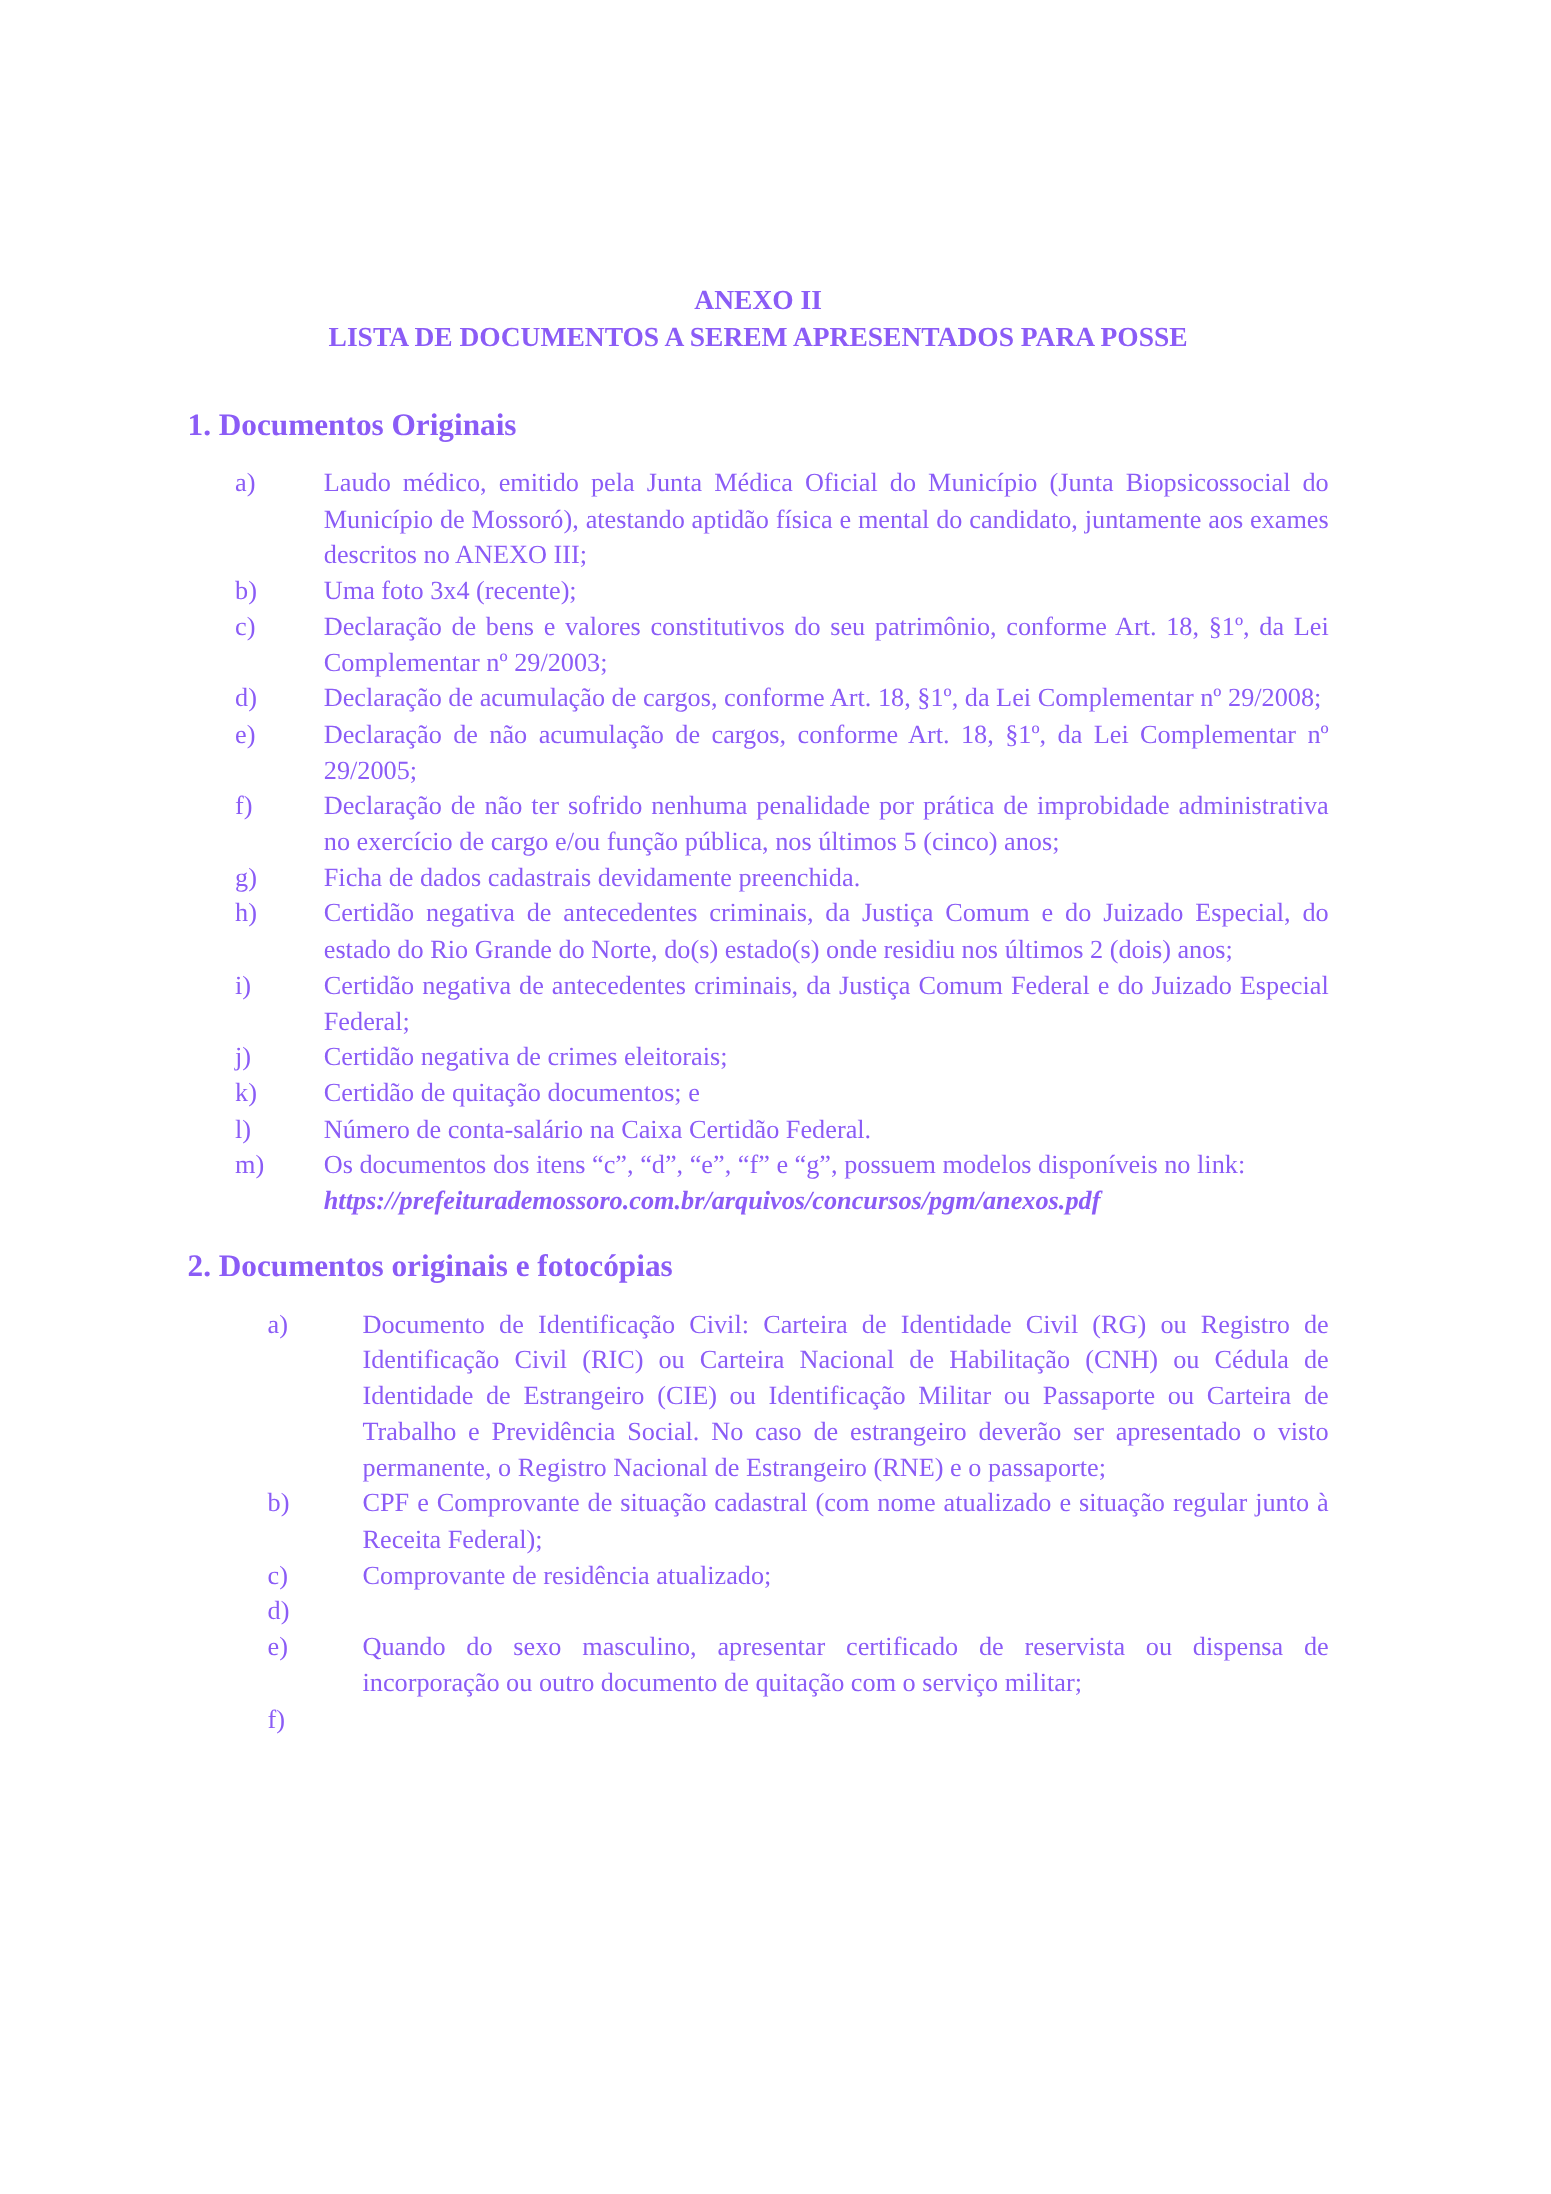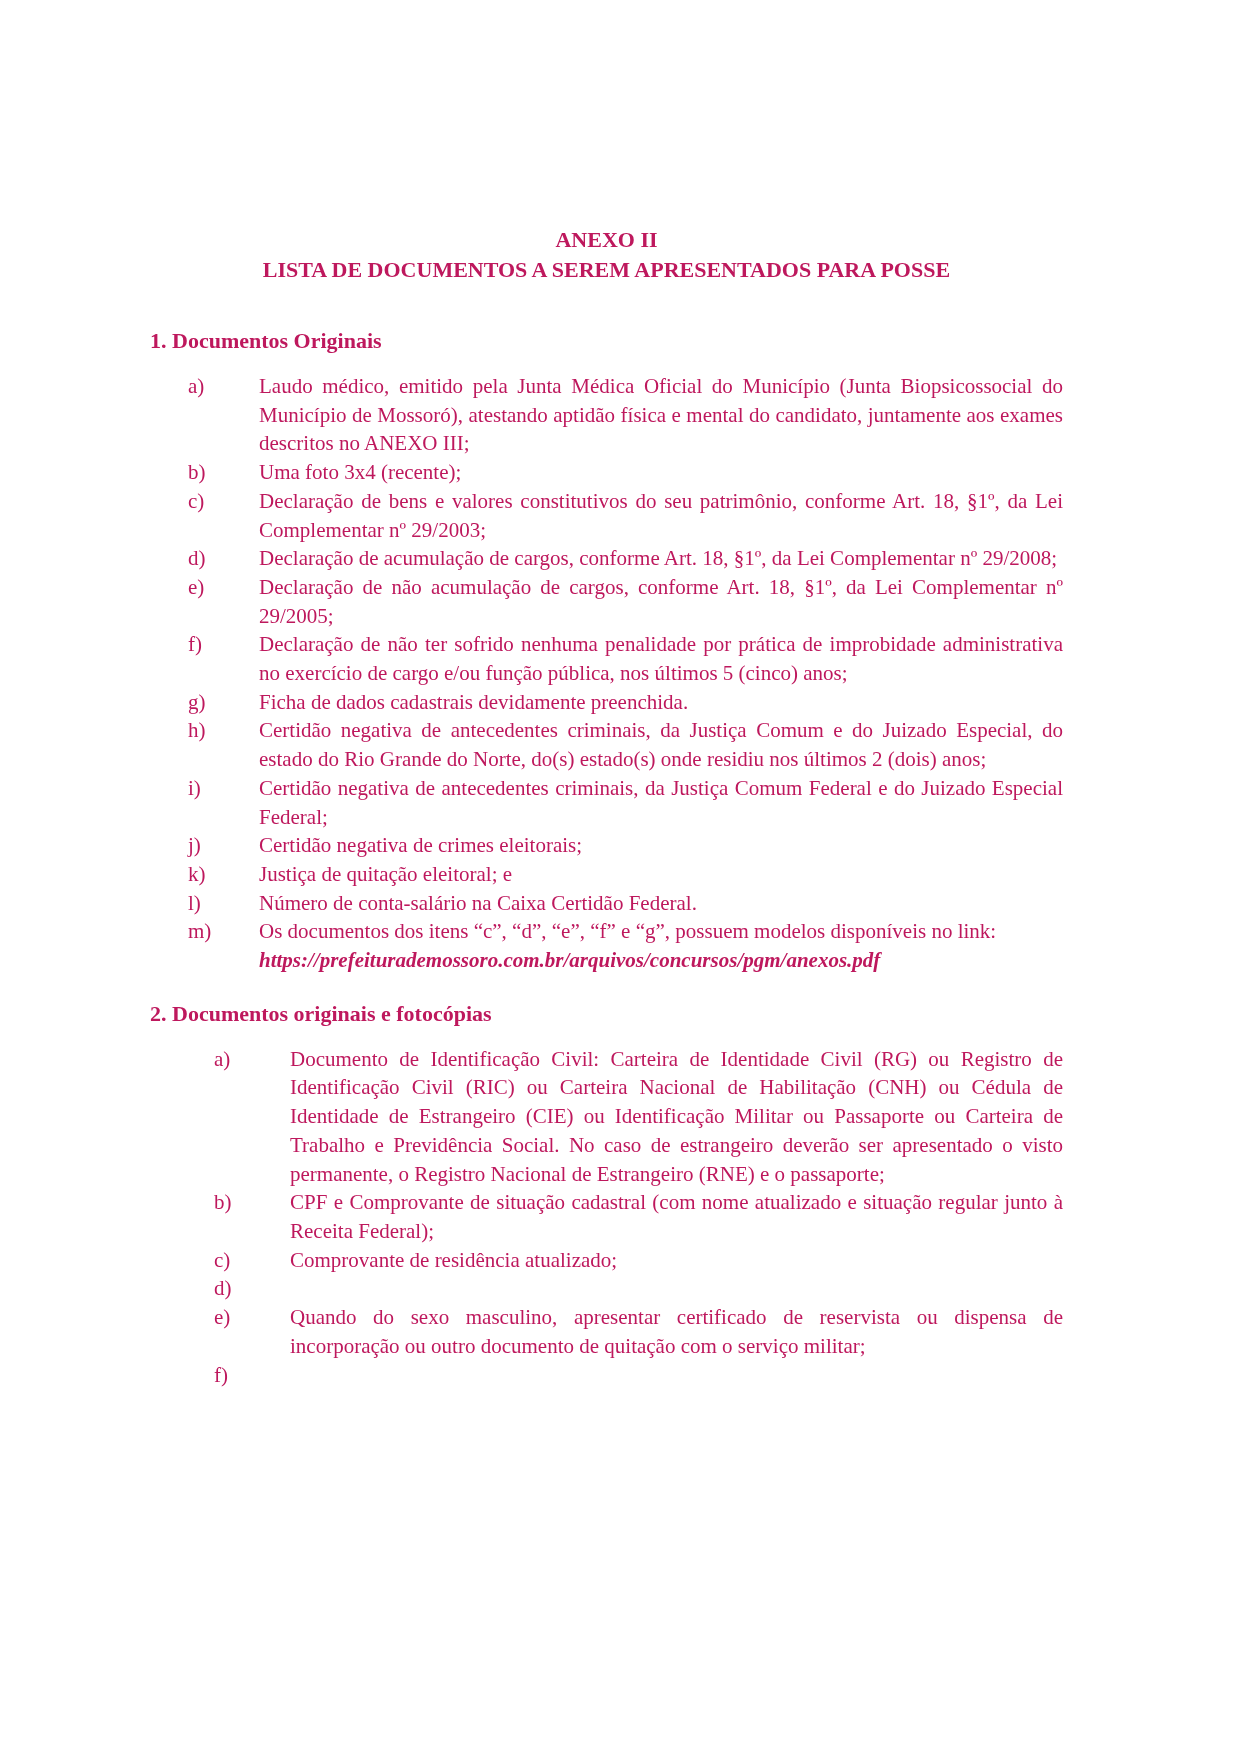--- a/index.html
+++ b/index.html
@@ -5,21 +5,21 @@
   html, body {
     margin: 0;
     padding: 0;
     background: #ffffff;
   }
   .page {
     position: relative;
     width: 1241px;
     height: 1755px;
     background: #ffffff;
-    color: #be185d;
+    color: #8b5cf6;
     font-family: "Liberation Serif", "DejaVu Serif", serif;
     overflow: hidden;
   }
   .content {
     position: absolute;
     left: 150px;
     top: 225px;
     width: 913px;
   }
   .title-block {
@@ -28,21 +28,21 @@
   .doc-title {
     text-align: center;
     font-weight: bold;
     font-size: 22px;
     line-height: 30px;
   }
   .section + .section {
     margin-top: 24px;
   }
   .section-heading {
-    font-size: 22px;
+    font-size: 25px;
     font-weight: bold;
     line-height: 29px;
     margin: 0 0 17px 0;
   }
   .items {
     font-size: 21px;
     line-height: 28.7px;
   }
   .list-item {
     display: flex;
@@ -121,21 +121,21 @@
     <span class="item-body">Certidão negativa de antecedentes criminais, da Justiça Comum Federal e do Juizado Especial Federal;</span>
   </div>
 
   <div class="list-item">
     <span class="marker">j)</span>
     <span class="item-body">Certidão negativa de crimes eleitorais;</span>
   </div>
 
   <div class="list-item">
     <span class="marker">k)</span>
-    <span class="item-body">Justiça de quitação eleitoral; e</span>
+    <span class="item-body">Certidão de quitação documentos; e</span>
   </div>
 
   <div class="list-item">
     <span class="marker">l)</span>
     <span class="item-body">Número de conta-salário na Caixa Certidão Federal.</span>
   </div>
 
   <div class="list-item">
     <span class="marker">m)</span>
     <span class="item-body">Os documentos dos itens “c”, “d”, “e”, “f” e “g”, possuem modelos disponíveis no link:<span class="doc-link">https://prefeiturademossoro.com.br/arquivos/concursos/pgm/anexos.pdf</span></span>

